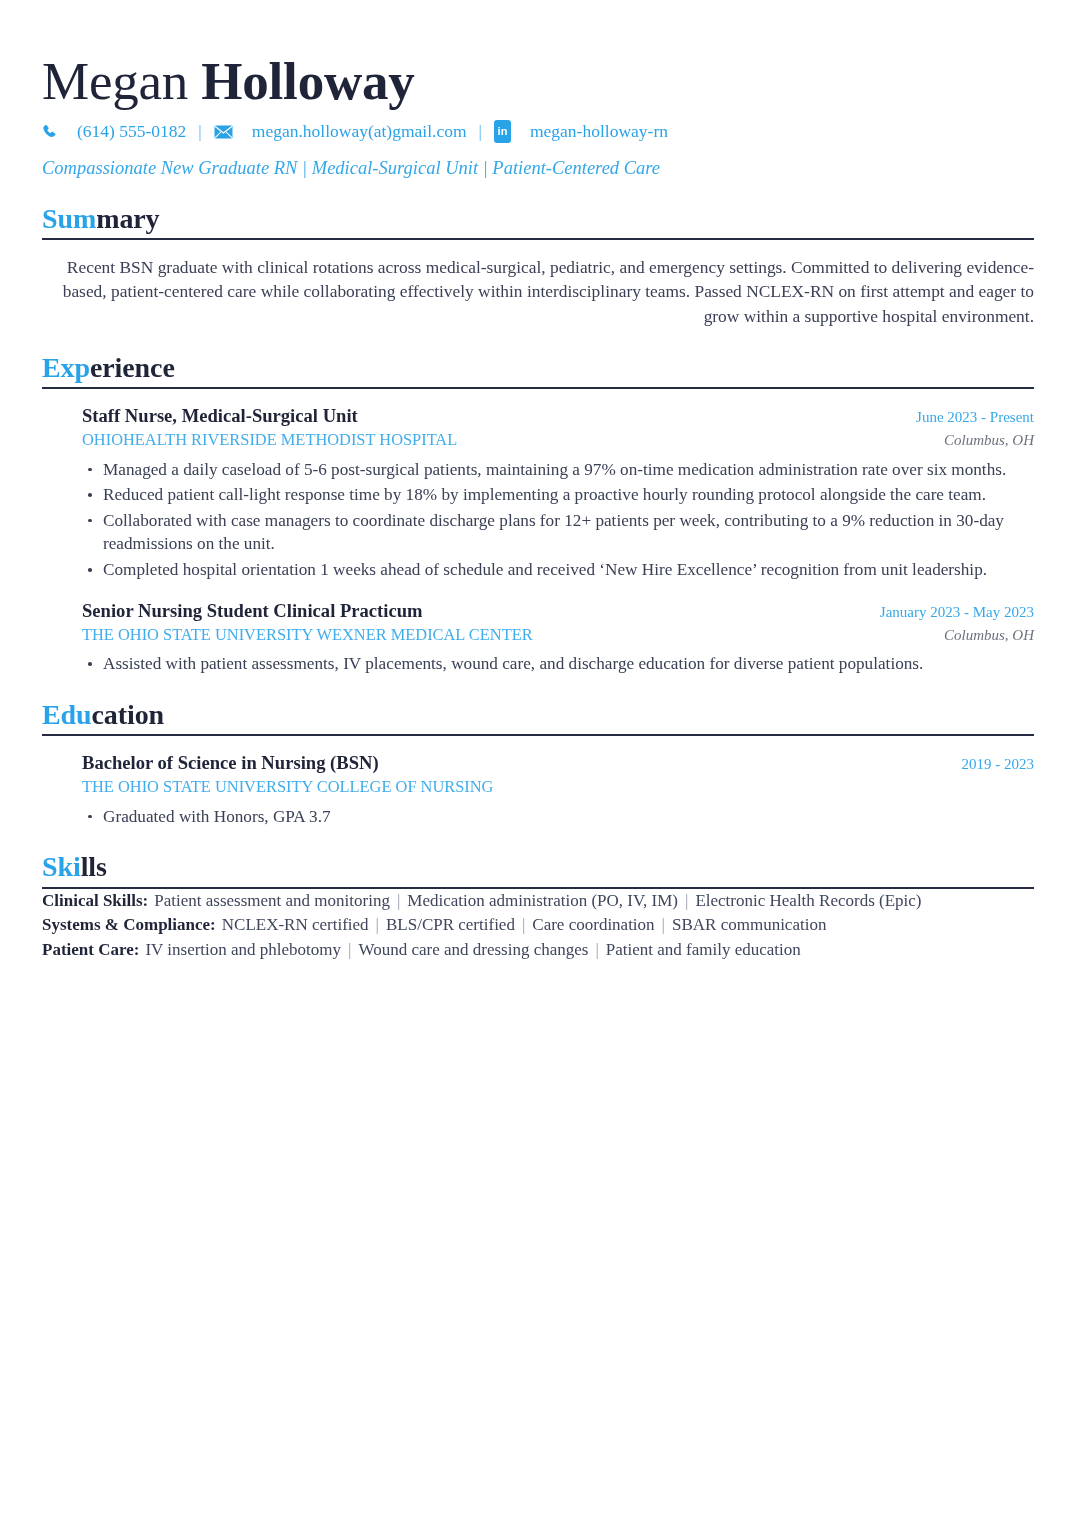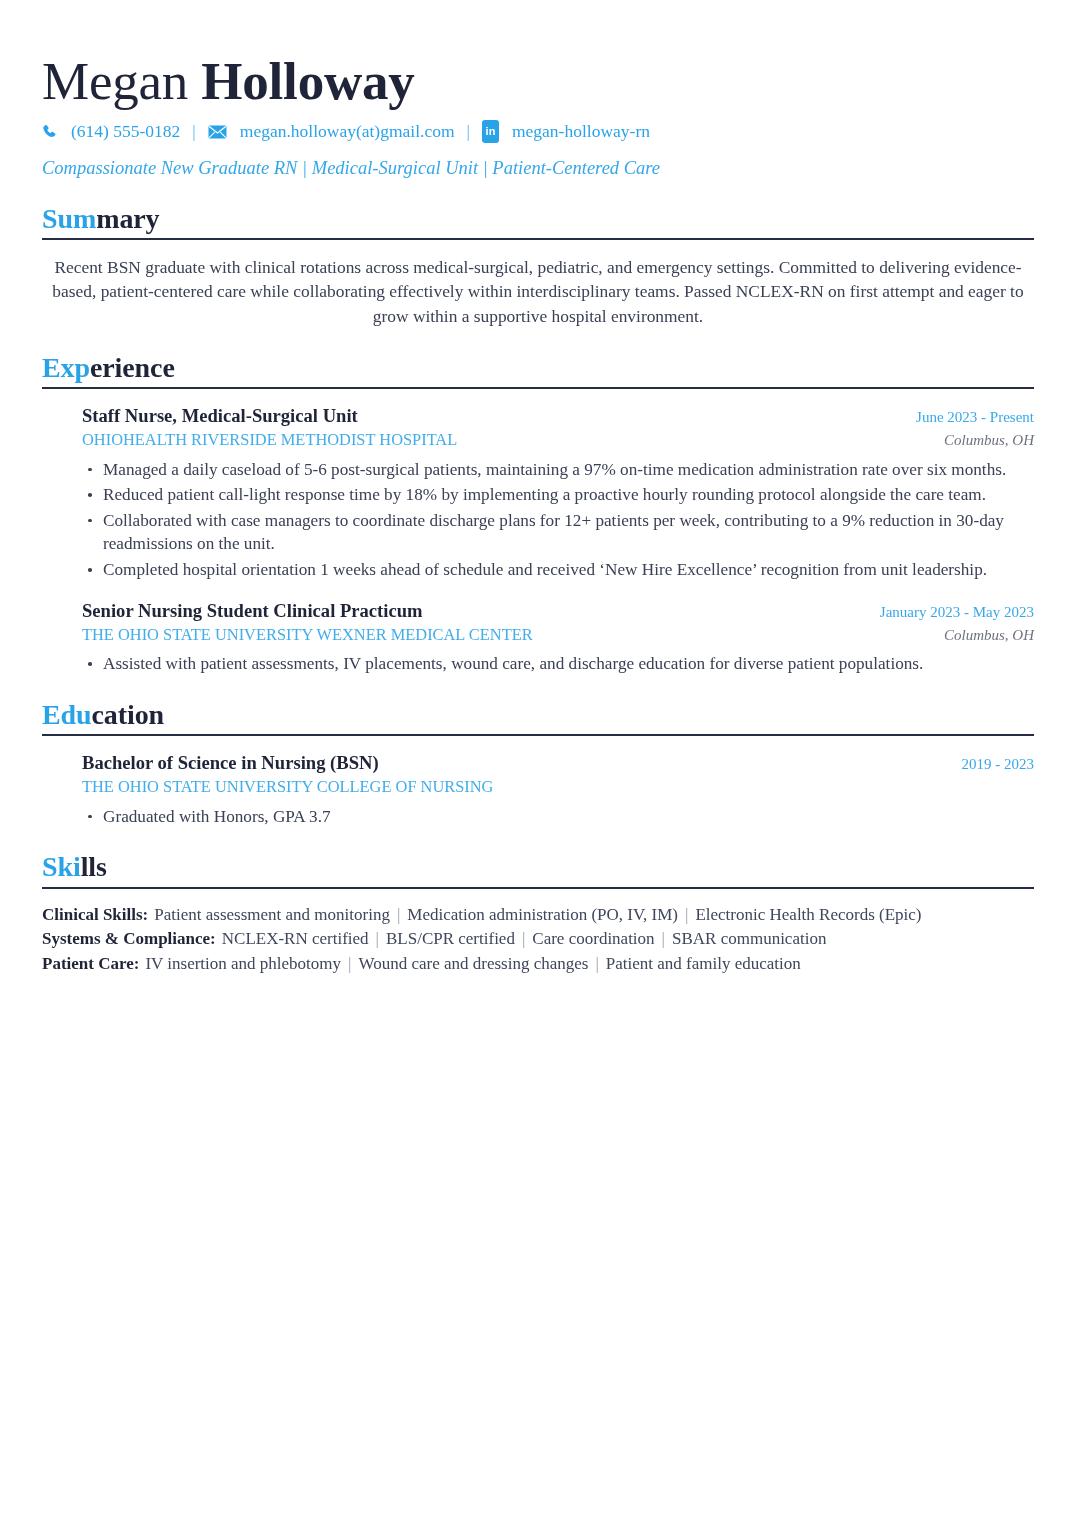--- a/index.html
+++ b/index.html
@@ -38,21 +38,21 @@
     display: flex;
     align-items: center;
     flex-wrap: wrap;
     font-size: 17.5px;
     color: #29a3e8;
     line-height: 1;
   }
   .contact-item {
     display: inline-flex;
     align-items: center;
-    gap: 13px;
+    gap: 19px;
     white-space: nowrap;
   }
   .contact-sep {
     margin: 0 12px;
     color: #59b9ec;
     font-size: 17px;
   }
   .c-icon {
     display: inline-flex;
     align-items: center;
@@ -96,21 +96,21 @@
     border-top: 2.2px solid #262c42;
     margin-top: 3px;
   }
 
   
   .summary-text {
     margin-top: 15px;
     font-size: 17.4px;
     line-height: 1.42;
     color: #3a4055;
-    text-align: center;
+    text-align: right;
   }
 
   
   .entry { margin-top: 15px; margin-left: 40px; }
   .entry + .entry { margin-top: 17px; }
   .entry-top {
     display: flex;
     align-items: baseline;
     justify-content: space-between;
     gap: 20px;
@@ -166,21 +166,21 @@
     position: absolute;
     left: 6px;
     top: 10px;
     width: 3.6px;
     height: 3.6px;
     border-radius: 50%;
     background: #3a4055;
   }
 
   
-  .skills-list { margin-top: 14px; }
+  .skills-list { }
   .skill-row {
     font-size: 17px;
     line-height: 1.45;
     color: #3a4055;
   }
   .skill-label {
     font-weight: 700;
     color: #1f2438;
     margin-right: 6px;
   }

